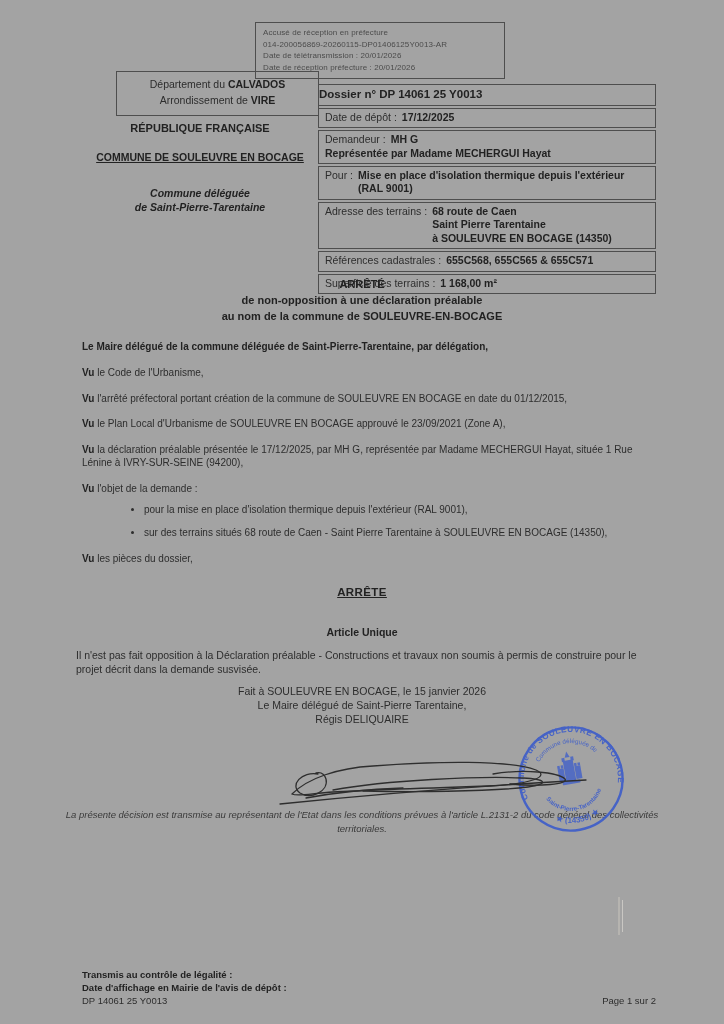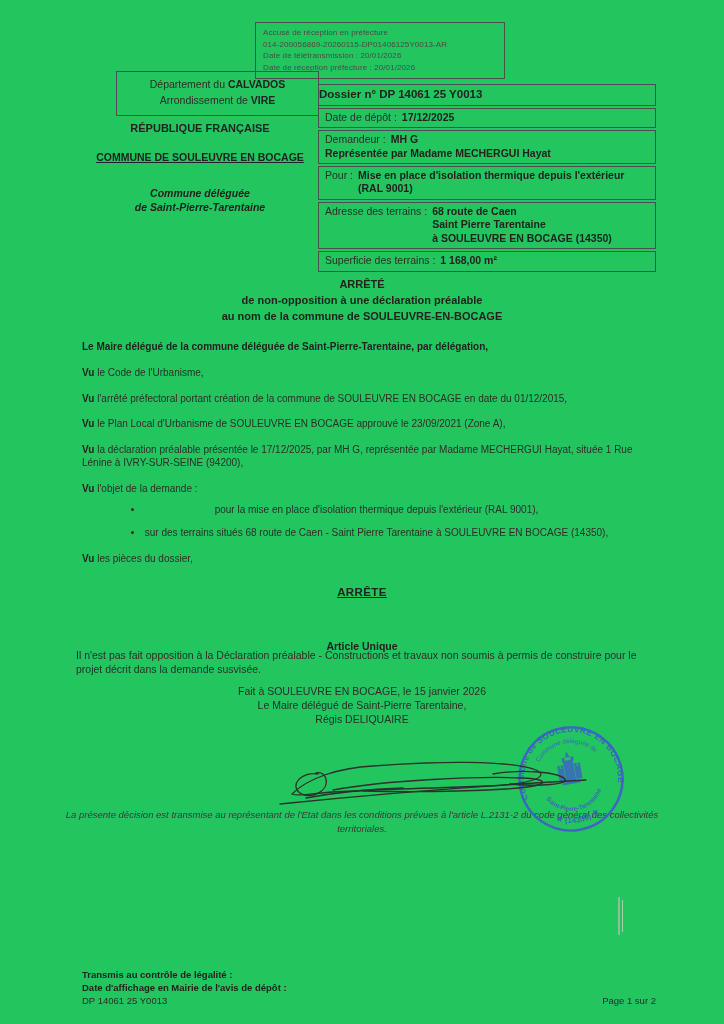--- a/index.html
+++ b/index.html
@@ -1,16 +1,16 @@
 <!DOCTYPE html>
 <html><head>
 <meta charset="utf-8">
 <style>
   html,body{margin:0;padding:0;background:#ffffff;}
-  .page{position:relative;width:724px;height:1024px;background:#22c55e;overflow:hidden;
+  .page{position:relative;width:724px;height:1024px;background:#a3a3a3;overflow:hidden;
         font-family:"Liberation Sans",sans-serif;color:#2d2d2d;}
   .abs{position:absolute;}
 
   
   .reception{left:255px;top:22px;width:234px;border:1px solid #4e4e4e;padding:4px 7px 5px;
              font-size:8px;line-height:1.45;color:#4b4b4b;letter-spacing:.1px;}
 
   
   .dept-box{left:116px;top:71px;width:201px;border:1px solid #4e4e4e;text-align:center;
             padding:5px 0 6px;font-size:10.5px;line-height:1.5;}
@@ -30,29 +30,29 @@
   .d-row{border:1px solid #4e4e4e;padding:2px 6px 3px;margin-bottom:2px;}
   .d-flex{display:flex;}
   .d-label{white-space:nowrap;margin-right:5px;}
   .d-val{font-weight:bold;color:#222;}
 
   
   .title-block{left:0;top:277px;width:724px;text-align:center;font-weight:bold;font-size:11px;
                line-height:1.45;color:#222;}
   .arrete-heading{left:0;top:586px;width:724px;text-align:center;font-weight:bold;font-size:11.5px;
                   text-decoration:underline;letter-spacing:.4px;color:#222;}
-  .article-title{left:0;top:640px;width:724px;text-align:center;font-weight:bold;font-size:10.5px;color:#222;}
+  .article-title{left:0;top:626px;width:724px;text-align:center;font-weight:bold;font-size:10.5px;color:#222;}
 
   
   .body-text{left:82px;top:341px;width:568px;font-size:10px;line-height:1.28;}
   .body-text p{margin:0 0 13px;}
   .p-bold{font-weight:bold;color:#222;}
   .vu{font-weight:bold;color:#222;}
   .body-text ul{margin:-5px 0 13px 62px;padding:0;}
-  .body-text li{margin:11px 0 1px;max-width:465px;text-align:center;}
+  .body-text li{margin:11px 0 1px;max-width:465px;}
 
   .article-text{left:76px;top:649px;width:570px;font-size:10.5px;line-height:1.3;}
   .fait-block{left:0;top:684px;width:724px;text-align:center;font-size:10.5px;line-height:1.35;}
 
   
   .signature{left:278px;top:744px;z-index:3;}
   .stamp{left:516px;top:724px;width:110px;height:110px;transform:rotate(-10deg);z-index:2;opacity:.92;}
 
   
   .footnote{left:62px;top:808px;width:600px;text-align:center;font-style:italic;font-size:9.5px;
@@ -112,20 +112,24 @@
         <div>(RAL 9001)</div>
       </div>
     </div>
     <div class="d-row d-flex">
       <span class="d-label">Adresse des terrains :</span>
       <div class="d-val">
         <div>68 route de Caen</div>
         <div>Saint Pierre Tarentaine</div>
         <div>à SOULEUVRE EN BOCAGE (14350)</div>
       </div>
+    </div>
+    <div class="d-row d-flex">
+      <span class="d-label">Références cadastrales :</span>
+      <span class="d-val">655C568, 655C565 &amp; 655C571</span>
     </div>
     <div class="d-row d-flex">
       <span class="d-label">Superficie des terrains :</span>
       <span class="d-val">1 168,00 m²</span>
     </div>
   </div>
 
   <div class="abs title-block">
     <div>ARRÊTÉ</div>
     <div>de non-opposition à une déclaration préalable</div>

